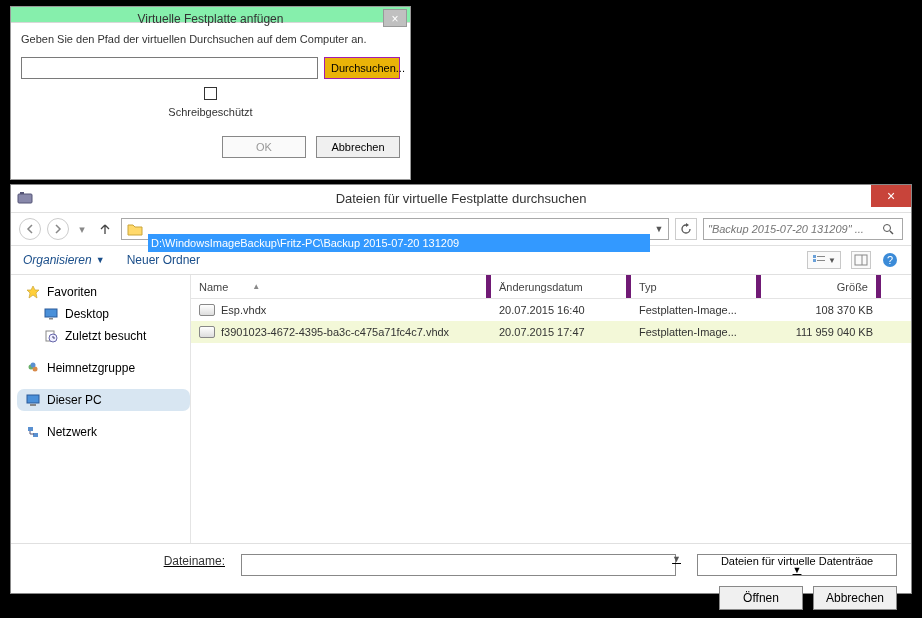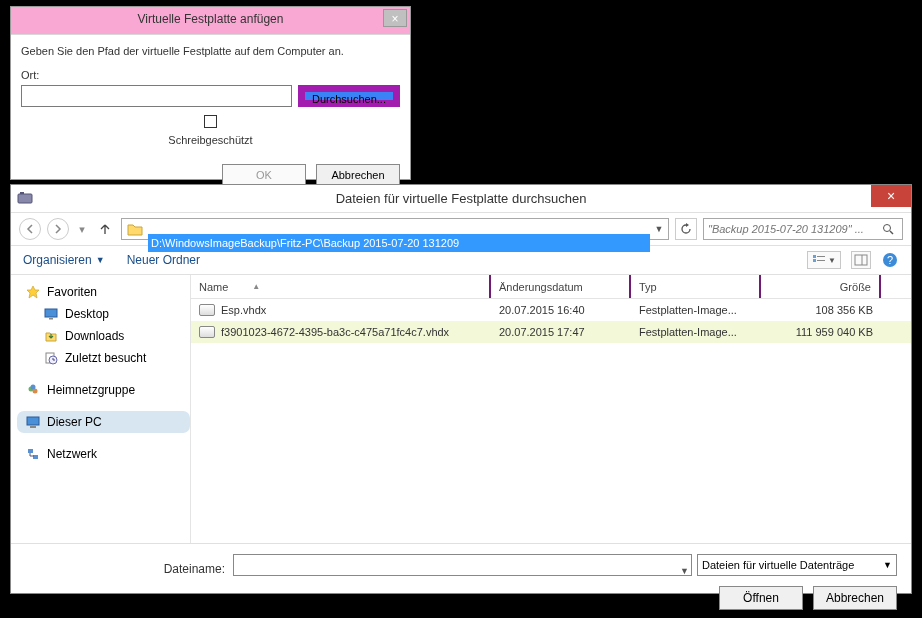--- a/index.html
+++ b/index.html
@@ -1,28 +1,28 @@
 <!DOCTYPE html>
 <html><head>
 <meta charset="utf-8">
 <style>
   * { box-sizing: border-box; font-family: "Segoe UI", Tahoma, sans-serif; }
   body { margin:0; background:#000; width:922px; height:618px; position:relative; overflow:hidden; }
 
   
   .dlg1 { position:absolute; left:10px; top:6px; width:401px; height:174px; background:#fff; border:1px solid #999; }
-  .dlg1-title { height:28px; background:#f9a8d4; position:relative; border-bottom:1px solid #d8d8d8; }
+  .dlg1-title { height:16px; background:#86efac; position:relative; border-bottom:1px solid #d8d8d8; }
   .dlg1-title-text { position:absolute; left:0; right:0; text-align:center; font-size:12px; color:#333; line-height:24px; }
   .dlg1-close { position:absolute; right:3px; top:2px; width:24px; height:18px; background:#c0c0c0; color:#fff; font-size:12px; text-align:center; line-height:18px; border:1px solid #999; cursor:pointer; }
   .dlg1-body { padding:10px 10px 4px 10px; font-size:11px; color:#333; }
   .dlg1-desc { margin-bottom:12px; }
   .dlg1-label { margin-bottom:4px; }
   .dlg1-inputrow { display:flex; gap:6px; margin-bottom:8px; }
   .dlg1-path { flex:1; height:22px; border:1px solid #7a7a7a; background:#fff; padding:0 4px; font-size:11px; }
-  .dlg1-browse { width:102px; height:22px; border:7px solid #a21caf; background:#3b82f6; font-size:11px; cursor:pointer; }
+  .dlg1-browse { width:76px; height:22px; border:1px solid #a21caf; background:#eab308; font-size:11px; cursor:pointer; }
   .chk-row { display:flex; align-items:center; gap:6px; font-size:11px; margin-bottom:14px;flex-direction:column; }
   .chk { width:13px; height:13px; border:1px solid #333; background:#fff; }
   .dlg1-buttons { display:flex; gap:10px; justify-content:flex-end; padding:0 10px 6px 0; }
   .btn { width:84px; height:22px; border:1px solid #888; background:#f0f0f0; font-size:11px; cursor:pointer; }
   .btn.disabled { color:#999; background:#fafafa; }
 
   
   .dlg2 { position:absolute; left:10px; top:184px; width:902px; height:410px; background:#fff; border:1px solid #888; }
   .dlg2-title { height:28px; background:#fff; position:relative; border-bottom:1px solid #e0e0e0; }
   .dlg2-title-text { position:absolute; left:0; right:0; text-align:center; font-size:13px; color:#333; line-height:28px; }
@@ -36,72 +36,71 @@
   .addr { flex:1; height:22px; border:1px solid #a8a8a8; display:flex; align-items:center; background:#fff; }
   .addr-folder { width:18px; height:16px; margin:0 4px; }
   .addr-text { flex:1; height:18px; border:none; outline:none; font-size:11px; background:#3399ff; color:#fff; padding:0 3px;margin-top:28px; }
   .addr-drop { width:18px; text-align:center; color:#555; font-size:9px; cursor:pointer; }
   .refresh { width:22px; height:22px; border:1px solid #ccc; display:flex; align-items:center; justify-content:center; cursor:pointer; font-size:12px; color:#555;}
   .search { width:200px; height:22px; border:1px solid #a8a8a8; display:flex; align-items:center; background:#fff; }
   .search input { flex:1; border:none; outline:none; font-size:11px; color:#888; font-style:italic; padding:0 4px; background:transparent;}
   .search-icon { width:20px; text-align:center; color:#555; font-size:11px; }
 
   .toolbar { height:30px; border-top:1px solid #e0e0e0; border-bottom:1px solid #e0e0e0; display:flex; align-items:center; padding:0 12px; font-size:12px; color:#1a4e8a; }
-  .toolbar .org { cursor:pointer; display:flex; align-items:center; gap:4px; }
+  .toolbar .org { cursor:pointer; display:flex; align-items:center; gap:4px;font-style:italic; }
   .toolbar .nf { margin-left:22px; cursor:pointer; }
   .toolbar .right { margin-left:auto; display:flex; align-items:center; gap:10px; }
   .tb-ico { width:20px; height:18px; border:1px solid #c8c8c8; display:flex; align-items:center; justify-content:center; font-size:10px; color:#555; cursor:pointer; background:#fafafa;}
 
   .splitter { display:flex; height:268px; }
   .tree { width:180px; border-right:1px solid #e4e4e4; padding:6px 0 6px 6px; font-size:12px; overflow:hidden;}
   .tnode { display:flex; align-items:center; gap:6px; height:22px; padding-left:8px; cursor:pointer; }
   .tnode.fav { font-weight:400; }
   .tnode.indent { padding-left:26px; }
   .tnode.sel { background:#d8e6f2;border-radius:7px; }
   .tspacer { height:10px; }
   .ticon { width:16px; height:16px; display:inline-flex; align-items:center; justify-content:center; }
 
   .list { flex:1; position:relative; }
   .list-head { height:24px; display:flex; align-items:center; font-size:11px; color:#444; border-bottom:1px solid #e4e4e4; }
-  .list-head > div { padding:0 8px; border-right:2px solid #701a75; height:100%; display:flex; align-items:center; }
+  .list-head > div { padding:0 8px; border-right:5px solid #701a75; height:100%; display:flex; align-items:center; }
   .col-name { width:300px; gap:24px;}
   .col-date { width:140px; }
   .col-type { width:130px; }
   .col-size { width:120px; justify-content:flex-end; }
   .row { height:22px; display:flex; align-items:center; font-size:11px; color:#333; cursor:pointer;}
   .row.sel { background:#f3f8d8; }
   .row .cell { padding:0 8px; overflow:hidden; white-space:nowrap; text-overflow:ellipsis; }
   .row .c-name { width:300px; display:flex; align-items:center; gap:6px;}
   .row .c-date { width:140px; }
   .row .c-type { width:130px; }
   .row .c-size { width:120px; text-align:right; }
   .vhd-ico { width:16px; height:12px; border:1px solid #888; border-radius:2px; background:linear-gradient(#fff,#ddd); }
 
   .bottom { border-top:1px solid #e0e0e0; padding:10px 14px 8px 14px; }
-  .fn-row { display:flex; align-items:flex-end; gap:8px; margin-bottom:10px; }
+  .fn-row { display:flex; align-items:flex-start; gap:16px; margin-bottom:10px;text-decoration:underline; }
   .fn-label { width:200px; text-align:right; font-size:12px; color:#333; }
   .fn-input { flex:1; height:22px; border:1px solid #888; font-size:11px; padding:0 4px; }
-  .fn-filter { width:200px; height:22px; border:1px solid #888; font-size:11px; padding:0 4px; background:#fff; display:flex; align-items:center; justify-content:space-between;}
+  .fn-filter { width:200px; height:22px; border:1px solid #888; font-size:11px; padding:0 4px; background:#fff; display:flex; align-items:center; justify-content:space-between;flex-direction:column;}
   .bt-row { display:flex; justify-content:flex-end; gap:10px; }
   .btn2 { width:84px; height:24px; border:1px solid #888; background:#f0f0f0; font-size:12px; cursor:pointer; }
 
   
   svg { display:block; }
 </style>
 </head>
 <body>
 
 <div class="dlg1">
   <div class="dlg1-title">
     <span class="dlg1-title-text">Virtuelle Festplatte anfügen</span>
     <div class="dlg1-close">×</div>
   </div>
   <div class="dlg1-body">
-    <div class="dlg1-desc">Geben Sie den Pfad der virtuelle Festplatte auf dem Computer an.</div>
-    <div class="dlg1-label">Ort:</div>
+    <div class="dlg1-desc">Geben Sie den Pfad der virtuellen Durchsuchen auf dem Computer an.</div>
     <div class="dlg1-inputrow">
       <input class="dlg1-path" value="" style="">
       <button class="dlg1-browse">Durchsuchen...</button>
     </div>
     <div class="chk-row">
       <div class="chk"></div>
       <span>Schreibgeschützt</span>
     </div>
   </div>
   <div class="dlg1-buttons">
@@ -207,29 +206,20 @@
         <span>Favoriten</span>
       </div>
       <div class="tnode indent">
         <span class="ticon">
             <svg width="14" height="12">
               <rect x="1" y="1" width="12" height="8" fill="#4a90d9" stroke="#2a5a99"></rect>
               <rect x="5" y="10" width="4" height="1.5" fill="#888"></rect>
             </svg>
           </span>
         <span>Desktop</span>
-      </div>
-      <div class="tnode indent">
-        <span class="ticon">
-            <svg width="14" height="14">
-              <path d="M2 4 h4 l1 1 h5 v7 h-10 z" fill="#ffd96b" stroke="#caa53a"></path>
-              <path d="M7 5 v3 M5 7 l2 2 l2 -2" stroke="#3a7a3a" fill="none" stroke-width="1.2"></path>
-            </svg>
-          </span>
-        <span>Downloads</span>
       </div>
       <div class="tnode indent">
         <span class="ticon">
             <svg width="14" height="14">
               <rect x="2" y="2" width="8" height="10" fill="#fff" stroke="#888"></rect>
               <circle cx="9" cy="9" r="4" fill="#eef" stroke="#66a"></circle>
               <path d="M9 7 v2 h2" stroke="#447" fill="none"></path>
             </svg>
           </span>
         <span>Zuletzt besucht</span>
@@ -279,21 +269,21 @@
         <div class="col-size">Größe</div>
       </div>
       <div id="rows-mount">
           <div class="row">
             <div class="cell c-name">
               <span class="vhd-ico"></span>
               <span>Esp.vhdx</span>
             </div>
             <div class="cell c-date">20.07.2015 16:40</div>
             <div class="cell c-type">Festplatten-Image...</div>
-            <div class="cell c-size">108 356 KB</div>
+            <div class="cell c-size">108 370 KB</div>
           </div>
           <div class="row sel">
             <div class="cell c-name">
               <span class="vhd-ico"></span>
               <span>f3901023-4672-4395-ba3c-c475a71fc4c7.vhdx</span>
             </div>
             <div class="cell c-date">20.07.2015 17:47</div>
             <div class="cell c-type">Festplatten-Image...</div>
             <div class="cell c-size">111 959 040 KB</div>
           </div>

